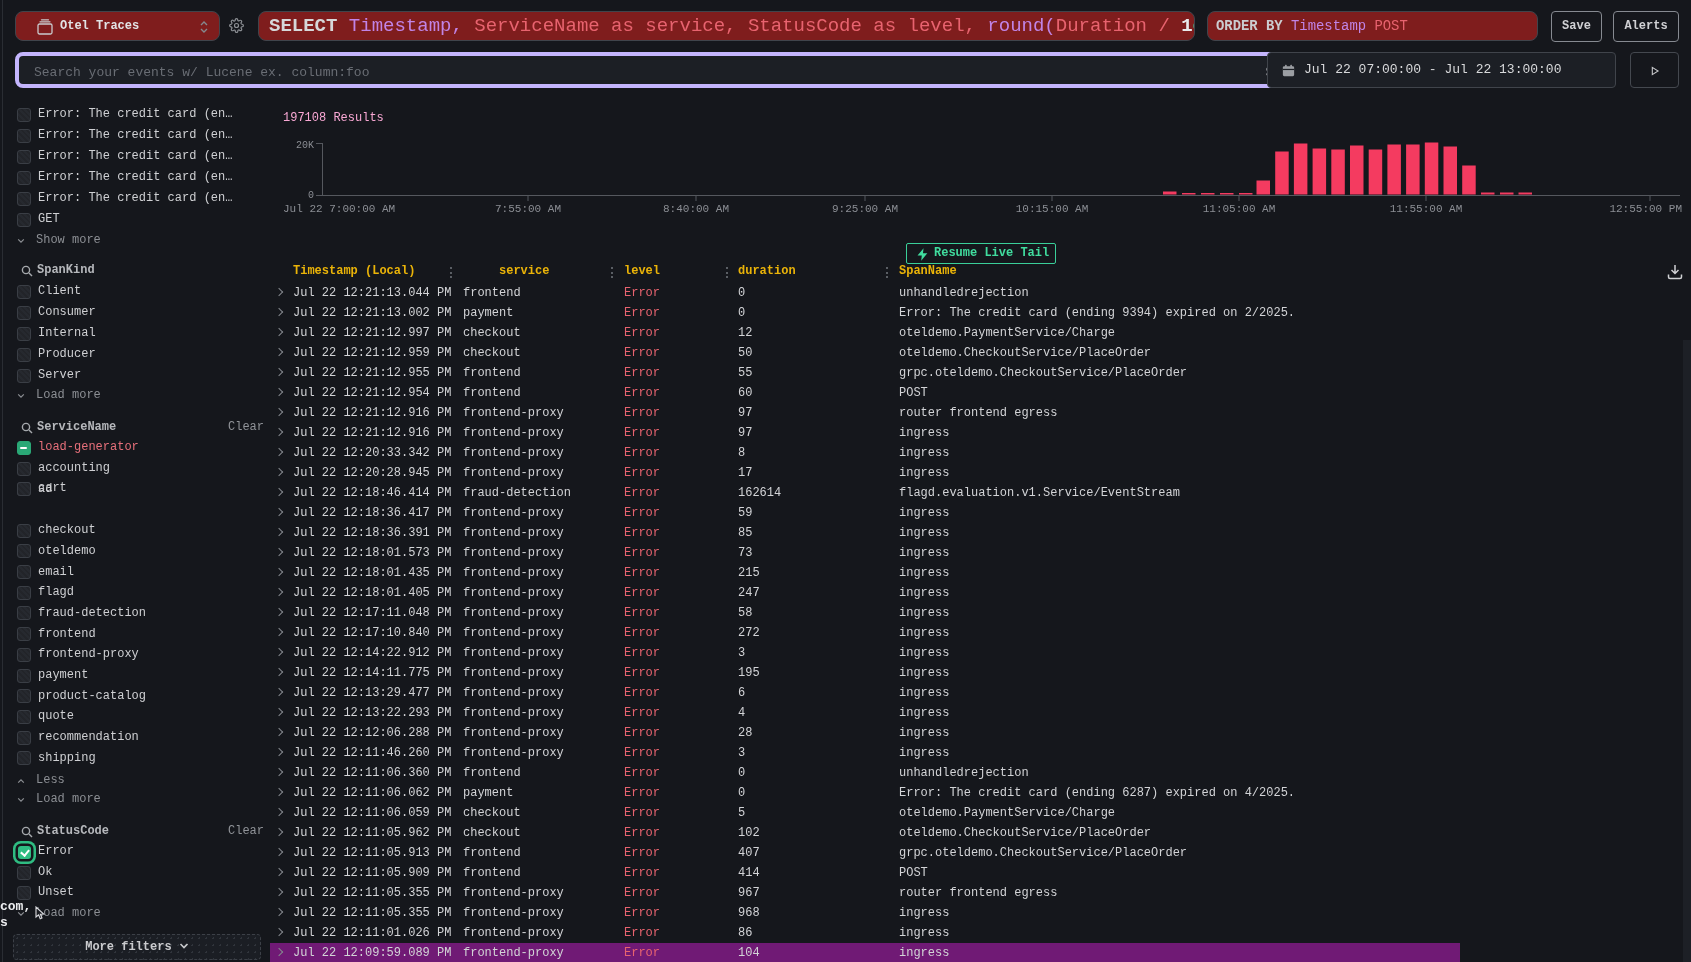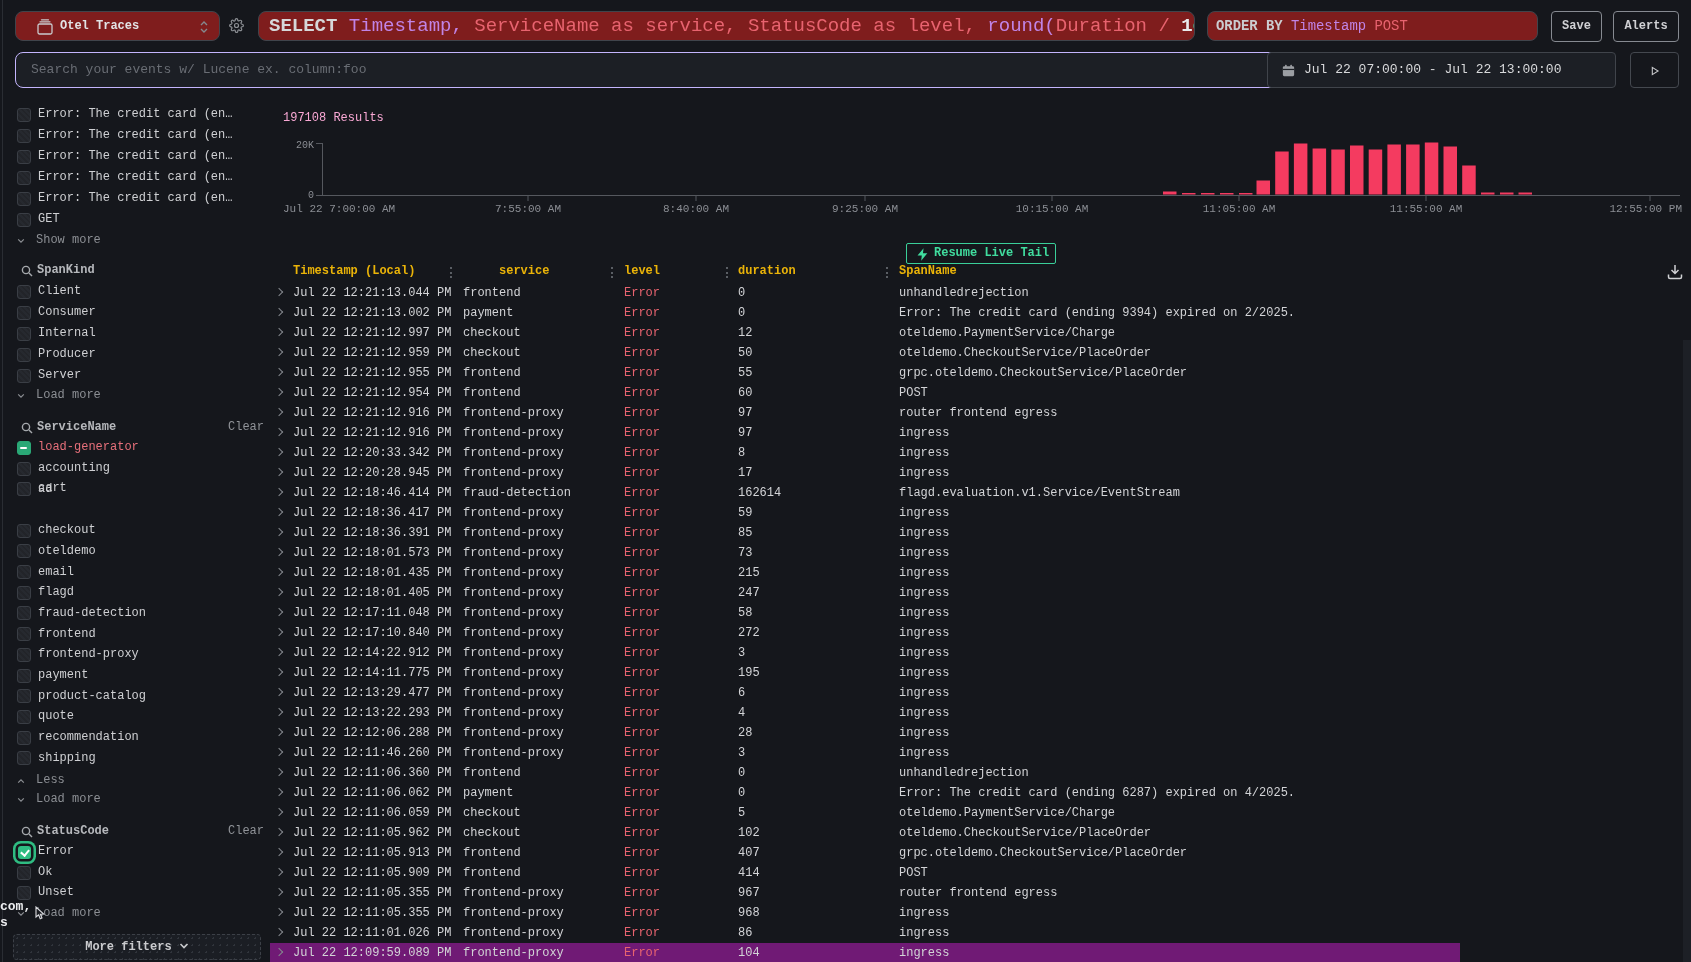--- a/index.html
+++ b/index.html
@@ -19,21 +19,21 @@
 
 #srcSel { left:15px; top:11px; width:205px; height:30px; line-height:28px; }
 #srcSel .txt { position:absolute; left:44px; top:0; font-weight:bold; color:#e2e3e5; }
 #gear { left:229px; top:18px; }
 #selInp { left:258px; top:11px; width:937px; height:30px; line-height:28px; padding-left:10px; white-space:nowrap; overflow:hidden; font-size:19px; }
 #ordInp { left:1207px; top:11px; width:331px; height:30px; line-height:28px; padding-left:8px; white-space:nowrap; font-size:13.9px; }
 #saveBtn { left:1551px; top:11px; width:51px; height:31px; line-height:29px; }
 #alertBtn { left:1613px; top:11px; width:66px; height:31px; line-height:29px; }
 
 #searchInp { left:15px; top:52px; width:1355px; height:36px; line-height:34px;
-  background:#1c1f25; border:1px solid #c4b5fd; border-radius:8px; padding-left:15px; color:#696d74; font-size:13px; }
+  background:#1c1f25; border:4px solid #c4b5fd; border-radius:8px; padding-left:15px; color:#696d74; font-size:13px; }
 #langSel { position:absolute; right:14px; top:0; font-size:12px; }
 #dateInp { left:1267px; top:52px; width:349px; height:36px; line-height:34px;
   background:#1c1f25; border:1px solid #40444b; border-radius:4px; padding-left:36px; color:#d8d9db; font-size:13px; }
 #playBtn { left:1630px; top:52px; width:49px; height:36px;
   background:#15171c; border:1px solid #44484f; border-radius:4px; }
 
 
 #sidebar { left:0; top:100px; width:270px; height:862px; }
 .srow { position:absolute; left:0; width:270px; height:21px; line-height:21px; font-size:12px; white-space:nowrap; }
 .cb { position:absolute; left:17px; top:3.5px; width:14px; height:14px;

